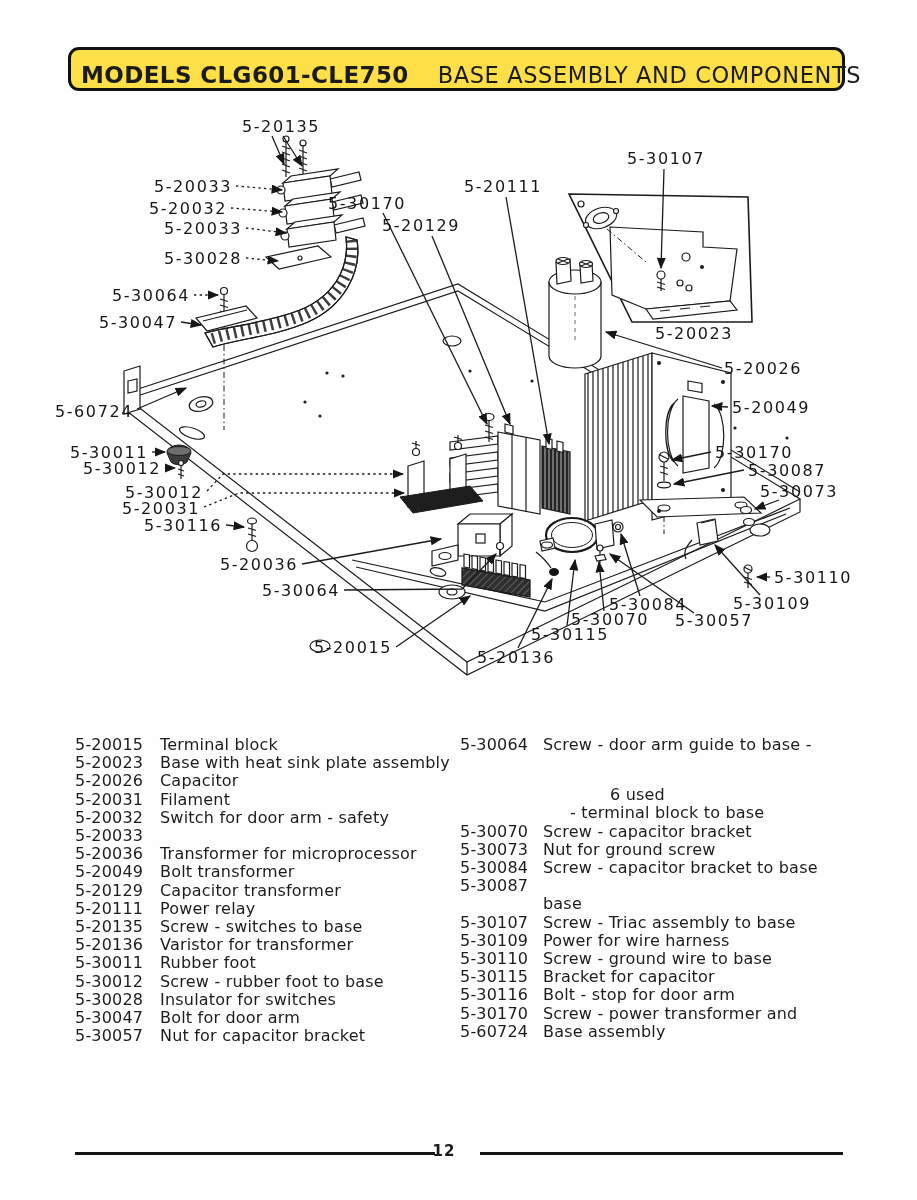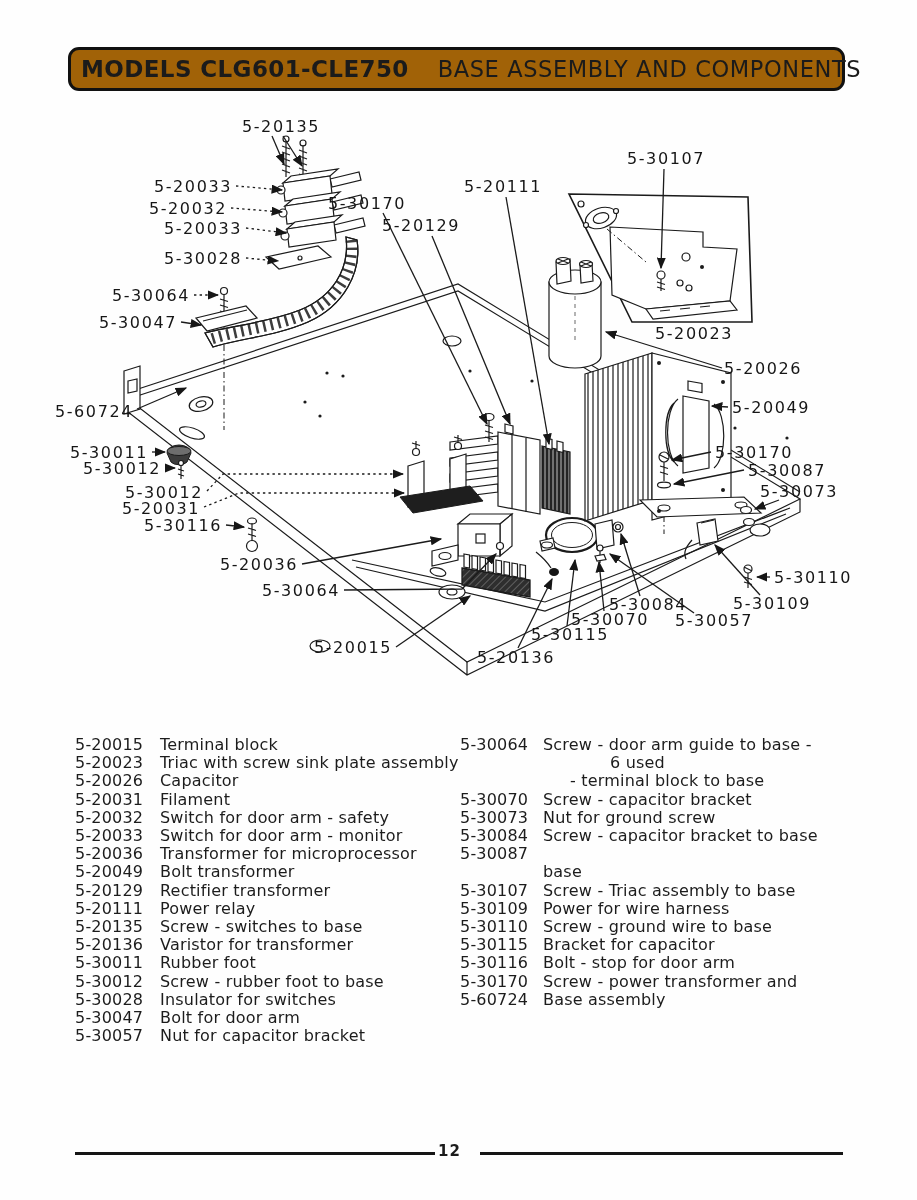--- a/index.html
+++ b/index.html
@@ -2,22 +2,22 @@
 <html><head>
 <meta charset="utf-8">
 <style>
   html,body{margin:0;padding:0;background:#ffffff;}
   body{width:917px;height:1200px;overflow:hidden;
        font-family:"DejaVu Sans", sans-serif;color:#1b1b1b;}
   #page{position:relative;width:917px;height:1200px;background:#fefefe;}
 
   
   #header-box{position:absolute;left:68px;top:47px;width:777px;height:44px;
-    border:3.5px solid #111;border-radius:11px;display:flex;align-items:center;
-    padding:0 10px;box-sizing:border-box;background:#a16207;white-space:nowrap;}
+    border:3.5px solid #111;border-radius:11px;display:flex;align-items:flex-end;
+    padding:0 10px;box-sizing:border-box;background:#fde047;white-space:nowrap;}
   #header-models{font-weight:bold;font-size:23px;letter-spacing:.4px;}
   #header-title{font-size:22.5px;font-weight:400;letter-spacing:.6px;margin-left:29px;}
 
   
   #diagram{position:absolute;left:0;top:0;width:917px;height:1200px;}
   #diagram path,#diagram line,#diagram polyline,#diagram ellipse,#diagram circle,#diagram rect{
     vector-effect:none;}
   .ln{stroke:#1b1b1b;stroke-width:1.2;fill:none;}
   .wh{fill:#ffffff;stroke:#1b1b1b;stroke-width:1.2;}
   .dashdot{stroke:#1b1b1b;stroke-width:1;fill:none;stroke-dasharray:6 3 1.5 3;}
@@ -28,27 +28,27 @@
 
   
   .plist{position:absolute;top:736px;font-size:16px;line-height:18.2px;
     letter-spacing:.2px;color:#1c1c1c;}
   #plist-left{left:75px;width:385px;}
   #plist-right{left:460px;width:430px;}
   .prow{display:flex;}
   .pnum{flex:none;width:85px;}
   #plist-right .pnum{width:83px;}
   .ind1 .pdesc{padding-left:27px;}
-  .ind2 .pdesc{padding-left:67px;}
+  .ind2 .pdesc{padding-left:67px;margin-top:32px;}
 
   
   .footer-rule{position:absolute;top:1152px;height:3px;background:#151515;}
   #rule-left{left:75px;width:360px;}
   #rule-right{left:480px;width:363px;}
-  #page-num{position:absolute;left:438px;top:1142px;width:40px;
+  #page-num{position:absolute;left:424px;top:1142px;width:40px;text-align:center;
     font-size:15px;font-weight:bold;letter-spacing:1px;}
 </style>
 </head>
 <body>
 
 <div id="page">
 
   <div id="header-box">
     <span id="header-models">MODELS CLG601-CLE750</span>
     <span id="header-title">BASE ASSEMBLY AND COMPONENTS</span>
@@ -365,49 +365,48 @@
       </g>
   </svg>
 
   <div id="plist-left" class="plist">
       <div class="prow">
         <span class="pnum">5-20015</span>
         <span class="pdesc">Terminal block</span>
       </div>
       <div class="prow">
         <span class="pnum">5-20023</span>
-        <span class="pdesc">Triac with screw sink plate assembly</span>
+        <span class="pdesc">Base with heat sink plate assembly</span>
       </div>
       <div class="prow">
         <span class="pnum">5-20026</span>
         <span class="pdesc">Capacitor</span>
       </div>
       <div class="prow">
         <span class="pnum">5-20031</span>
         <span class="pdesc">Filament</span>
       </div>
       <div class="prow">
         <span class="pnum">5-20032</span>
         <span class="pdesc">Switch for door arm - safety</span>
       </div>
       <div class="prow">
         <span class="pnum">5-20033</span>
-        <span class="pdesc">Switch for door arm - monitor</span>
       </div>
       <div class="prow">
         <span class="pnum">5-20036</span>
         <span class="pdesc">Transformer for microprocessor</span>
       </div>
       <div class="prow">
         <span class="pnum">5-20049</span>
         <span class="pdesc">Bolt transformer</span>
       </div>
       <div class="prow">
         <span class="pnum">5-20129</span>
-        <span class="pdesc">Rectifier transformer</span>
+        <span class="pdesc">Capacitor transformer</span>
       </div>
       <div class="prow">
         <span class="pnum">5-20111</span>
         <span class="pdesc">Power relay</span>
       </div>
       <div class="prow">
         <span class="pnum">5-20135</span>
         <span class="pdesc">Screw - switches to base</span>
       </div>
       <div class="prow">

